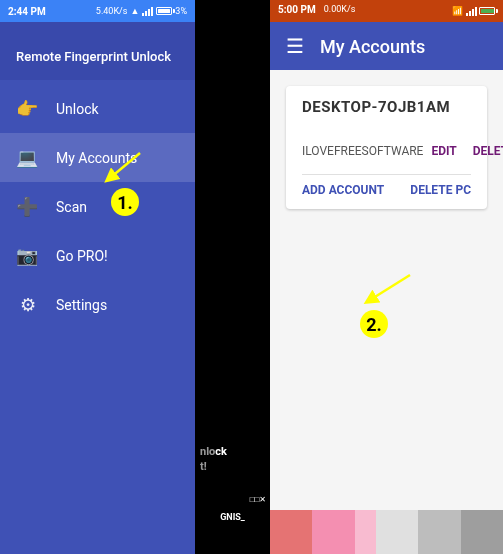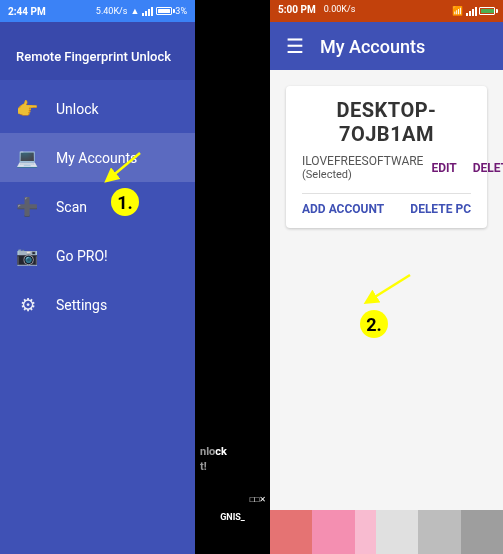--- a/index.html
+++ b/index.html
@@ -149,25 +149,24 @@
 
     .account-card {
       background: white;
       border-radius: 4px;
       box-shadow: 0 1px 3px rgba(0,0,0,0.2);
       padding: 12px 16px;
       margin-bottom: 12px;
     }
 
     .account-name {
-      text-align: center;
-      font-size: 20px;
+      font-size: 15px;
       font-weight: bold;
       color: #333;
-      margin-bottom: 4px;
+      margin-bottom: 20px;
       letter-spacing: 0.5px;
     }
 
     .account-row {
       display: flex;
       align-items: center;
       justify-content: space-between;
       padding: 4px 0;
     }
 
@@ -354,21 +353,20 @@
     <span class="app-bar-title">My Accounts</span>
   </div>
 
   <div class="content-area">
     <div class="account-card">
       <div class="account-name">DESKTOP-7OJB1AM</div>
 
       <div class="account-row">
         <div style="flex:1;">
           <div style="font-size:12px;color:#555;">ILOVEFREESOFTWARE</div>
-          <div style="font-size:11px;color:#555;">(Selected)</div>
         </div>
         <span class="account-btn">EDIT</span>
         <span class="account-btn">DELETE</span>
       </div>
 
       <div class="divider"></div>
 
       <div class="bottom-row">
         <span class="add-account-btn">ADD ACCOUNT</span>
         <span class="delete-pc-btn">DELETE PC</span>

